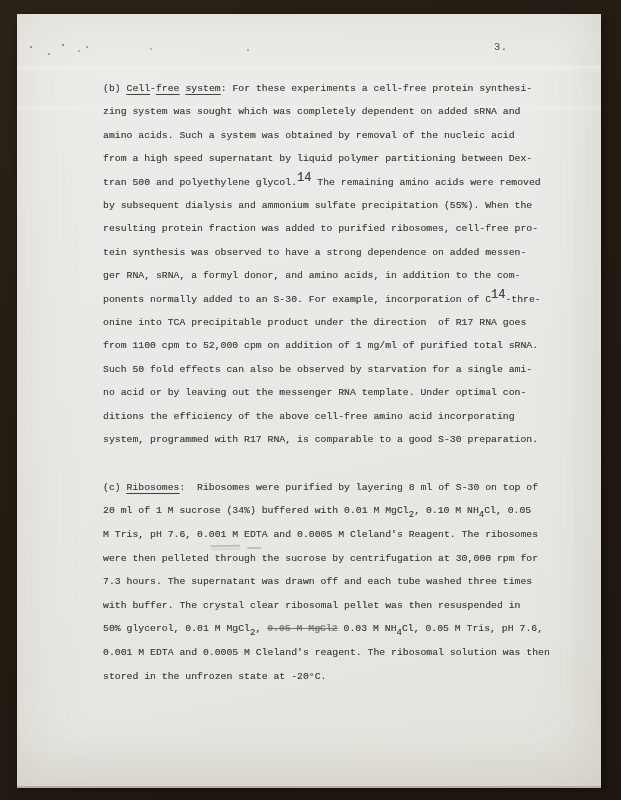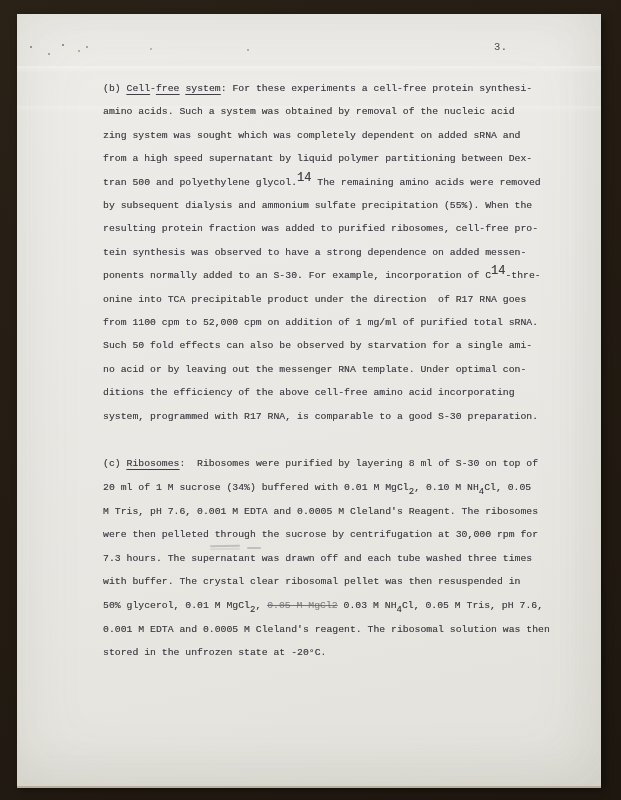--- a/index.html
+++ b/index.html
@@ -26,20 +26,21 @@
   .line{white-space:pre;}
   .para + .para{margin-top:24px;}
   .u{text-decoration:underline;text-underline-offset:2.5px;}
   .sup{font-size:12px;position:relative;top:-4px;}
   .sub{font-size:9px;position:relative;top:4.5px;}
   .strike{
     color:rgba(122,120,128,0.38);
     text-decoration:line-through;
     text-decoration-color:rgba(100,98,106,0.55);
     filter:blur(0.3px);
+    font-weight:bold;
   }
   .speck{position:absolute;left:13px;top:32px;width:2px;height:2px;border-radius:50%;
     background:rgba(85,80,74,0.75);
     box-shadow:18px 7px 0 rgba(95,90,82,0.65),
                32px -2px 0 rgba(74,69,60,0.7),
                48px 4px 0 rgba(110,105,96,0.6),
                56px 0 0 rgba(85,80,74,0.6),
                120px 2px 0 rgba(90,85,76,0.45),
                217px 3px 0 rgba(90,85,76,0.5);}
   .streak{position:absolute;left:0;right:0;height:7px;pointer-events:none;
@@ -55,27 +56,28 @@
 
 <div class="canvas">
   <div class="page">
     <div class="streak s1"></div>
     <div class="streak s2"></div>
     <div class="speck"></div>
     <span class="page-number">3.</span>
     <div class="typed">
         <div class="para">
           <div class="line"><span>(b) </span><span class="u">Cell</span><span>-</span><span class="u">free</span><span> </span><span class="u">system</span><span>: For these experiments a cell-free protein synthesi-</span></div>
+          <div class="line"><span>zing system was sought which was completely dependent on added sRNA and</span></div>
           <div class="line"><span>amino acids. Such a system was obtained by removal of the nucleic acid</span></div>
-          <div class="line"><span>zing system was sought which was completely dependent on added sRNA and</span></div>
           <div class="line"><span>from a high speed supernatant by liquid polymer partitioning between Dex-</span></div>
           <div class="line"><span>tran 500 and polyethylene glycol.</span><span class="sup">14</span><span> The remaining amino acids were removed</span></div>
           <div class="line"><span>by subsequent dialysis and ammonium sulfate precipitation (55%). When the</span></div>
           <div class="line"><span>resulting protein fraction was added to purified ribosomes, cell-free pro-</span></div>
           <div class="line"><span>tein synthesis was observed to have a strong dependence on added messen-</span></div>
+          <div class="line"><span>ger RNA, sRNA, a formyl donor, and amino acids, in addition to the com-</span></div>
           <div class="line"><span>ponents normally added to an S-30. For example, incorporation of C</span><span class="sup">14</span><span>-thre-</span></div>
           <div class="line"><span>onine into TCA precipitable product under the direction  of R17 RNA goes</span></div>
           <div class="line"><span>from 1100 cpm to 52,000 cpm on addition of 1 mg/ml of purified total sRNA.</span></div>
           <div class="line"><span>Such 50 fold effects can also be observed by starvation for a single ami-</span></div>
           <div class="line"><span>no acid or by leaving out the messenger RNA template. Under optimal con-</span></div>
           <div class="line"><span>ditions the efficiency of the above cell-free amino acid incorporating</span></div>
           <div class="line"><span>system, programmed with R17 RNA, is comparable to a good S-30 preparation.</span></div>
         </div>
         <div class="para">
           <div class="line"><span>(c) </span><span class="u">Ribosomes</span><span>:  Ribosomes were purified by layering 8 ml of S-30 on top of</span></div>

